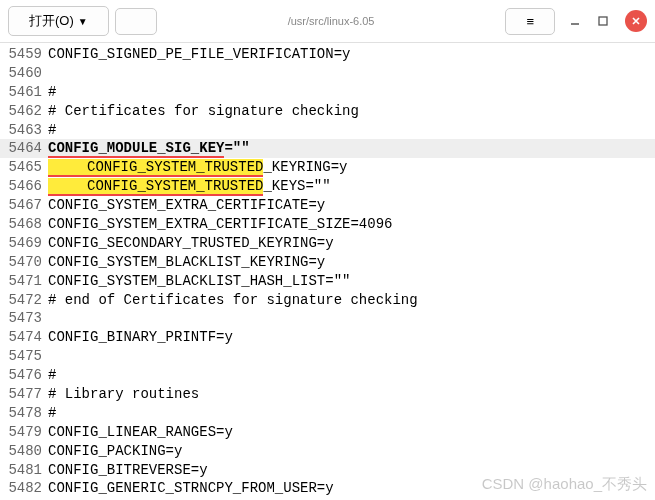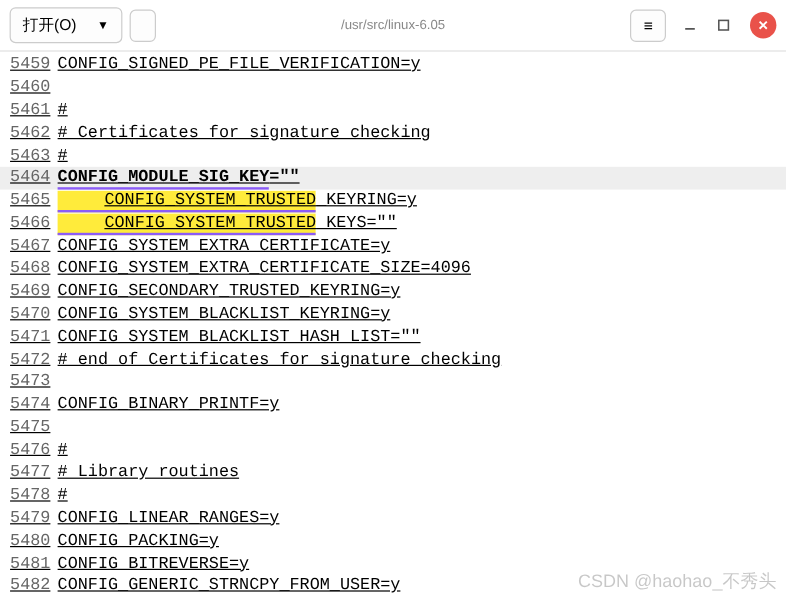--- a/index.html
+++ b/index.html
@@ -1,33 +1,33 @@
 <!DOCTYPE html>
 <html><head>
 <meta charset="utf-8">
 <style>
 * { margin:0; padding:0; box-sizing:border-box; }
 body { font-family:sans-serif; font-size:13px; background:#fff; width:655px; height:500px; overflow:hidden; }
 .titlebar { display:flex; align-items:center; padding:6px 8px; background:#fff; border-bottom:1px solid #e0e0e0; gap:6px; }
-.btn { display:inline-flex; align-items:center; gap:17px; padding:5px 10px; border:1px solid #ccc; border-radius:5px; background:#fdfdfd; font-size:13px; cursor:pointer;text-align:center; }
+.btn { display:inline-flex; align-items:center; gap:4px; padding:5px 20px; border:1px solid #ccc; border-radius:5px; background:#fdfdfd; font-size:13px; cursor:pointer;text-align:center; }
 .title-center { flex:1; text-align:center; }
 .title-main { font-weight:bold; font-size:14px; }
 .title-sub { font-size:11px; color:#888; }
 .winctrl { width:16px; height:16px; display:inline-flex; align-items:center; justify-content:center; cursor:pointer; margin-left:6px; }
 .winctrl svg { width:14px; height:14px; }
 .close-btn { width:22px; height:22px; border-radius:50%; background:#e9524a; display:inline-flex; align-items:center; justify-content:center; margin-left:8px; }
 .close-btn svg { width:10px; height:10px; }
 .editor { font-family:"Courier New",monospace; font-size:14px; line-height:1.35; padding:2px 0; white-space:pre; }
-.ln { display:flex;text-decoration:underline; }
+.ln { display:flex; }
 .num { width:48px; text-align:right; padding-right:6px; color:#666; user-select:none; }
 .txt { flex:1; }
 .currow { background:#eeeeee;align-items:center; }
 .bold { font-weight:bold; }
 .hly { background:#ffeb3b;padding-left:39px; }
-.ulr { border-bottom:2px solid #8b5cf6; }
+.ulr { border-bottom:2px solid #ef4444; }
 .watermark { position:absolute; right:8px; bottom:6px; color:rgba(0,0,0,0.22); font-size:15px; pointer-events:none; }
 .chev { font-size:10px; }
 </style>
 </head>
 <body>
 
 <div class="titlebar">
   <button class="btn">
     <span>打开(O)</span>
     <span class="chev">▼</span>

